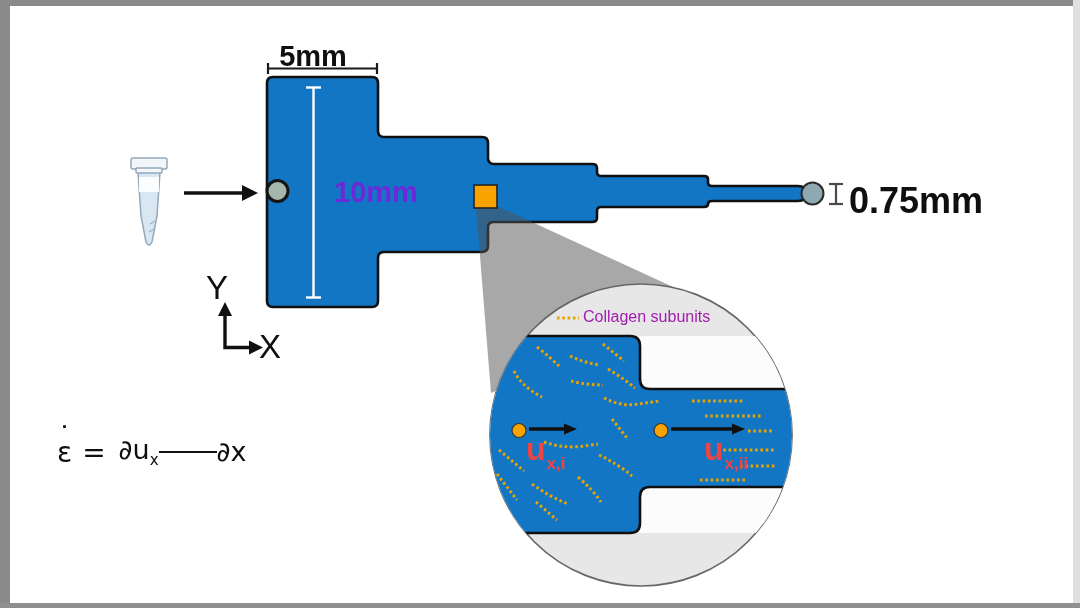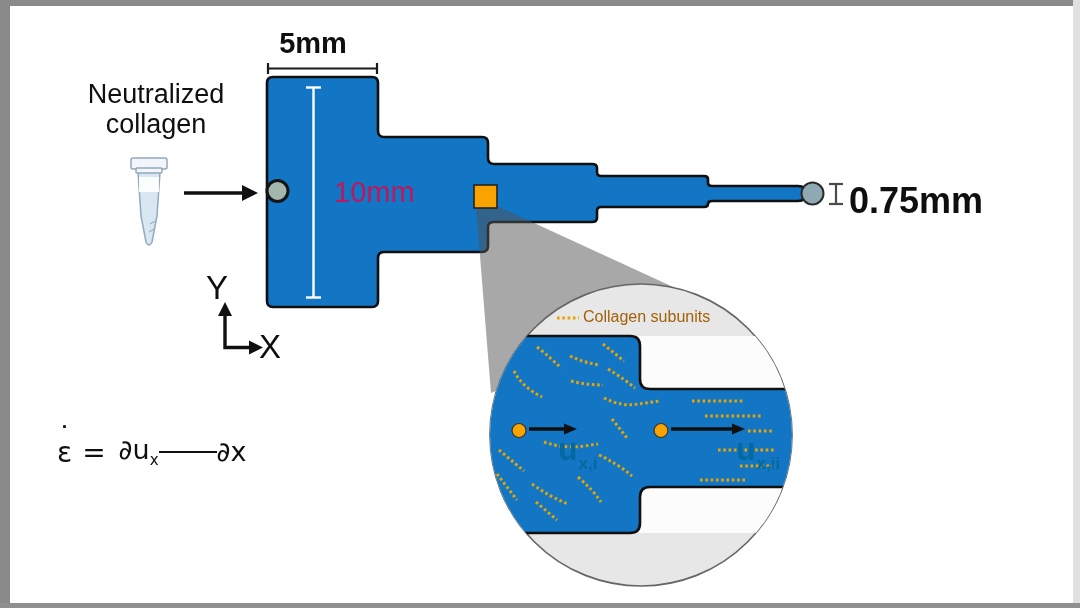--- a/index.html
+++ b/index.html
@@ -27,28 +27,28 @@
   .arrow-line{stroke:#101010;stroke-width:3.4;fill:none;}
   .arrow-head{fill:#101010;stroke:none;}
   .imark{stroke:#4a4a4a;stroke-width:2.2;}
   .tube-body{fill:#d9e7f3;stroke:#93a8bb;stroke-width:1.5;}
   .tube-cap{fill:#f2f6fa;stroke:#93a8bb;stroke-width:1.5;}
   .tube-band{fill:rgba(255,255,255,0.9);}
 
   
   .lbl{position:absolute;white-space:nowrap;}
   .lbl-collagen{left:72px;top:79px;width:168px;text-align:center;font-size:27px;line-height:30px;white-space:normal;color:#0f0f0f;}
-  .lbl-5mm{left:267px;top:27px;width:92px;text-align:center;font-size:29px;font-weight:bold;color:#0f0f0f;}
-  .lbl-10mm{left:334px;top:176px;font-size:29px;font-weight:normal;color:#be185d;}
+  .lbl-5mm{left:267px;top:40px;width:92px;text-align:center;font-size:29px;font-weight:bold;color:#0f0f0f;}
+  .lbl-10mm{left:334px;top:176px;font-size:29px;font-weight:bold;color:#6d28d9;}
   .lbl-075{left:849px;top:180px;font-size:36px;font-weight:bold;color:#0f0f0f;}
   .lbl-Y{left:206px;top:269px;font-size:33px;color:#0f0f0f;}
   .lbl-X{left:259px;top:328px;font-size:33px;color:#0f0f0f;}
-  .legend-text{left:583px;top:308px;font-size:16px;color:#a16207;}
-
-  .u-label{position:absolute;color:#0369a1;font-weight:bold;margin-left:32px;}
+  .legend-text{left:583px;top:308px;font-size:16px;color:#a21caf;}
+
+  .u-label{position:absolute;color:#ef4444;font-weight:bold;}
   .u-left{left:526px;top:431px;}
   .u-right{left:704px;top:431px;}
   .u-main{font-size:32px;}
   .u-sub{font-size:17px;position:relative;top:9px;left:1px;}
 
   
   .formula{position:absolute;left:56px;top:408px;height:88px;display:flex;align-items:center;gap:9px;
            font-size:28px;color:#0f0f0f;font-family:"DejaVu Sans","Liberation Sans",sans-serif;}
   .eps{position:relative;padding:0 1px;}
   .eps-dot{position:absolute;left:50%;transform:translateX(-50%);top:-15px;font-size:28px;}
@@ -161,21 +161,20 @@
       <circle cx="661" cy="430.5" r="7" fill="#f9a300" stroke="#333" stroke-width="1.2"></circle>
       <g>
         <line class="arrow-line" x1="671" y1="429" x2="733" y2="429" stroke-width="3.2"></line>
         <polygon class="arrow-head" points="732,423.5 745,429 732,434.5"></polygon>
       </g>
     </g>
 
     <path class="strand" d="M 557,318 h 22"></path>
   </svg>
 
-  <div class="lbl lbl-collagen">Neutralized collagen</div>
   <div class="lbl lbl-5mm">5mm</div>
   <div class="lbl lbl-10mm">10mm</div>
   <div class="lbl lbl-075">0.75mm</div>
   <div class="lbl lbl-Y">Y</div>
   <div class="lbl lbl-X">X</div>
   <div class="lbl legend-text">Collagen subunits</div>
 
   <div class="u-label u-left">
     <span class="u-main">u</span><span class="u-sub">x,i</span>
   </div>

